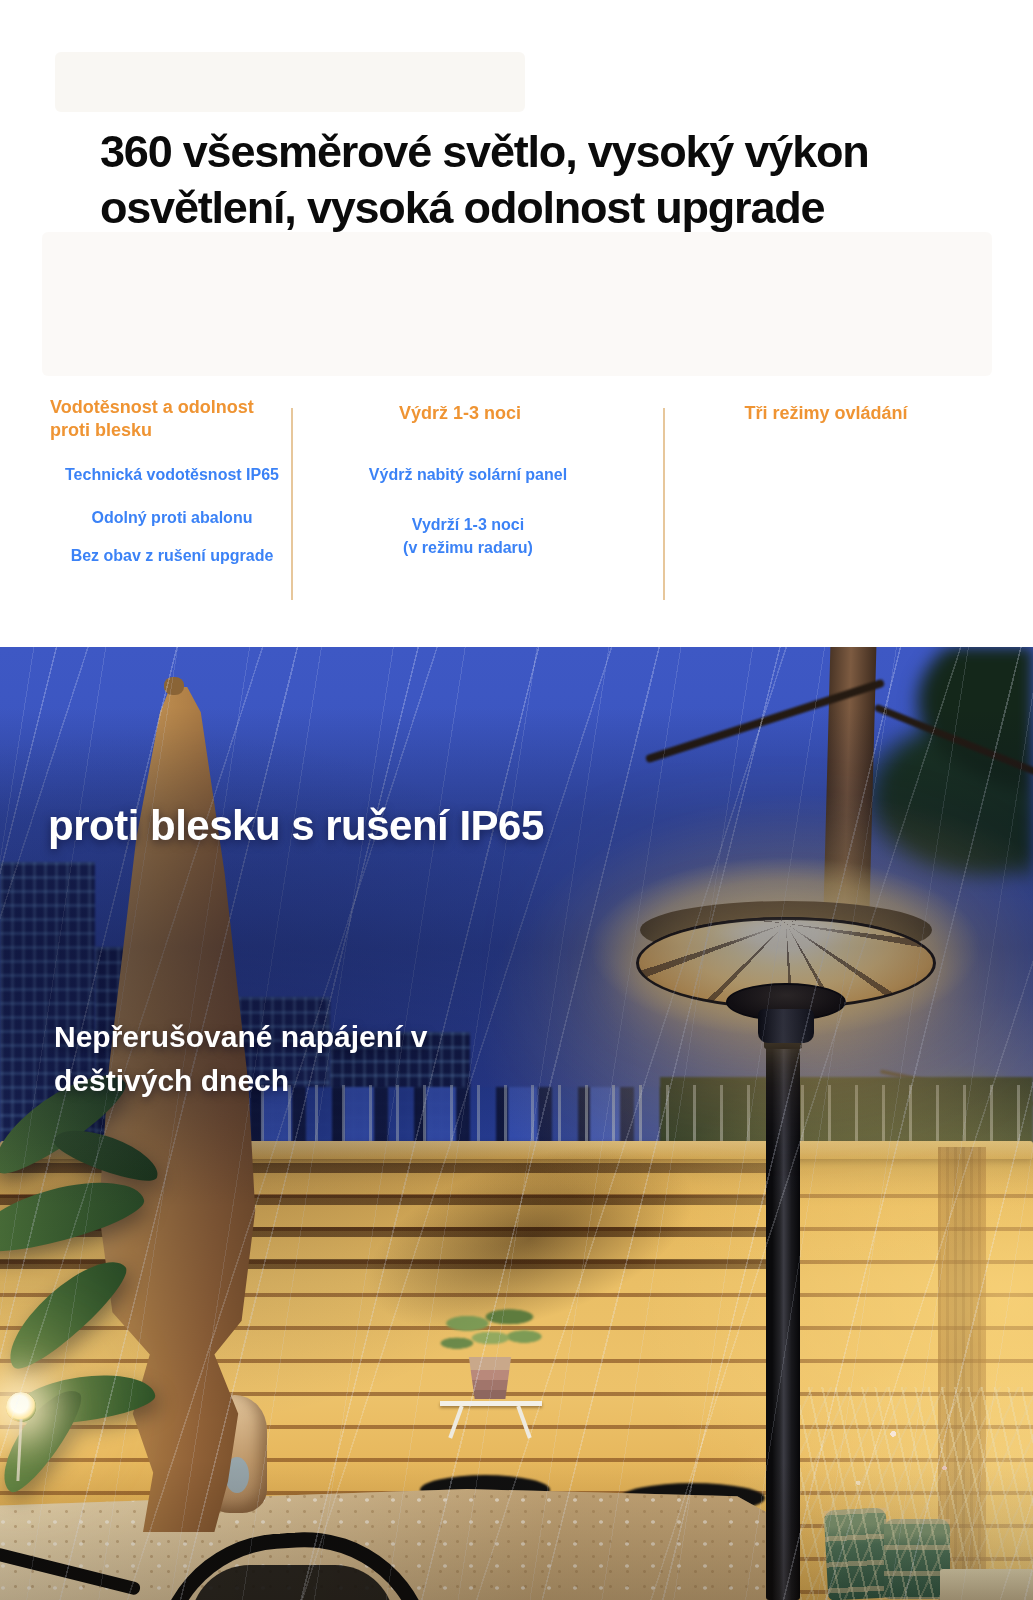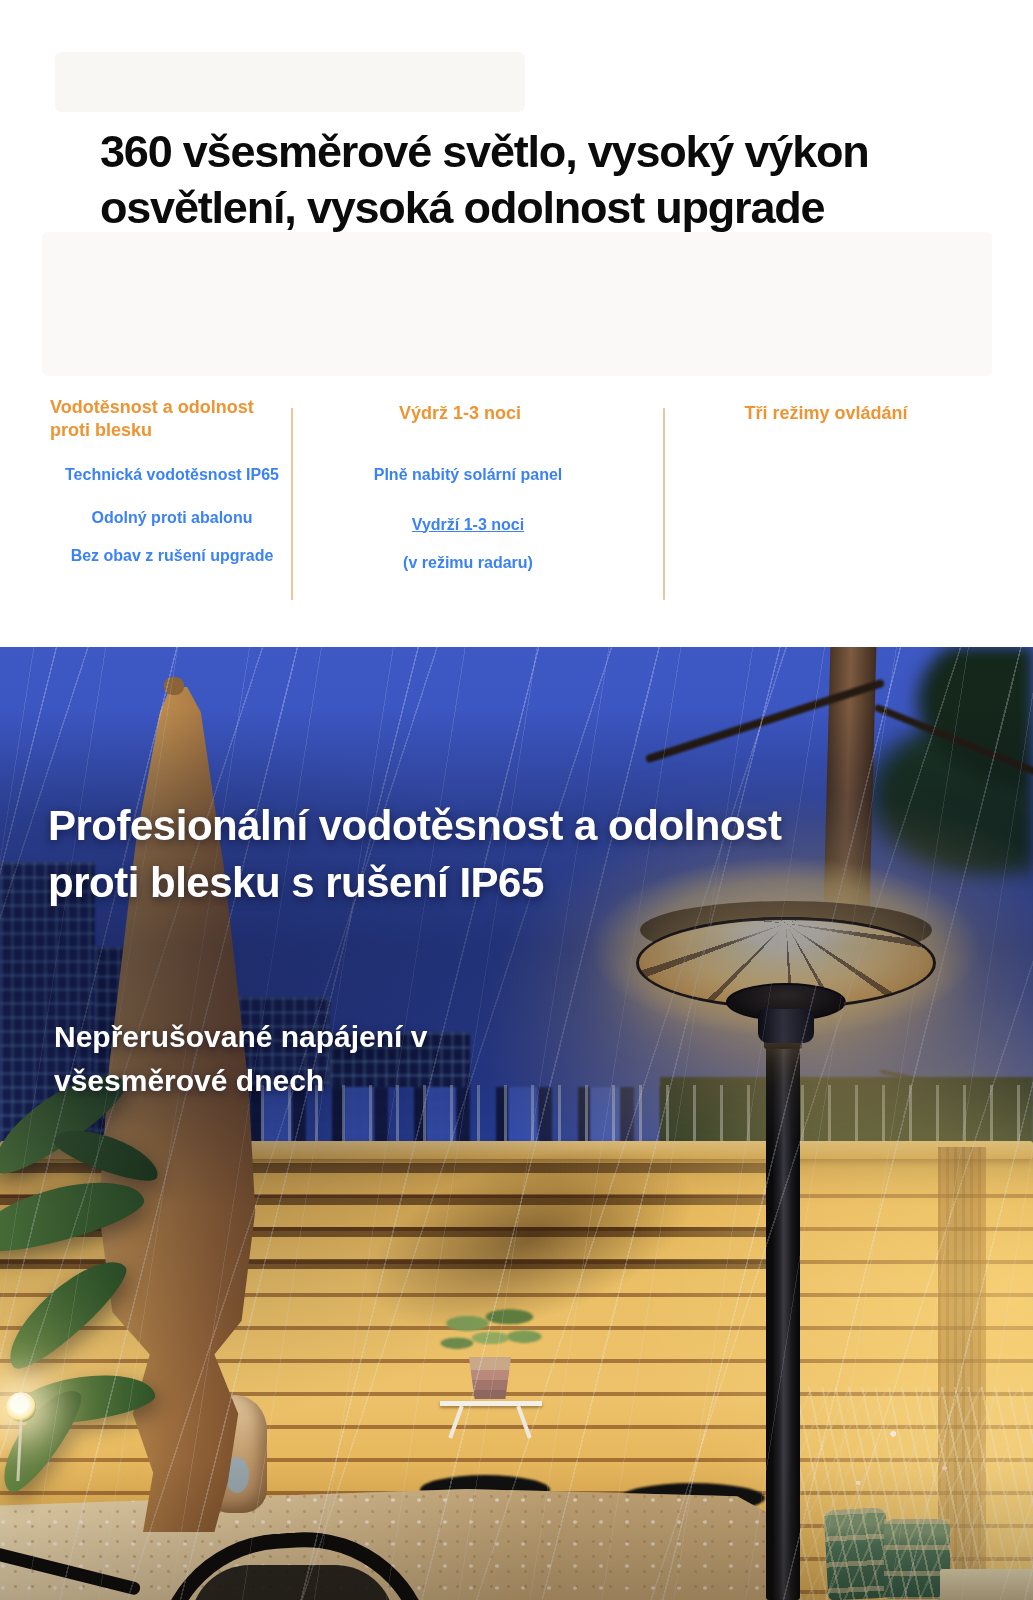--- a/index.html
+++ b/index.html
@@ -202,22 +202,22 @@
     <div class="feat-title" style="margin-bottom:24px;">Vodotěsnost a odolnost proti blesku</div>
     <div class="feat-item" style="margin-bottom:23px;">Technická vodotěsnost IP65</div>
     <div class="feat-item" style="margin-bottom:18px;">Odolný proti abalonu</div>
     <div class="feat-item">Bez obav z rušení upgrade</div>
   </div>
 
   <div class="abs divider" style="left:291px;"></div>
 
   <div class="abs col2">
     <div class="feat-title" style="margin-bottom:40px;">Výdrž 1-3 noci</div>
-    <div class="feat-item" style="margin-bottom:30px;">Plně nabitý solární panel</div>
-    <div class="feat-item" style="margin-bottom:18px;text-decoration:underline;">Vydrží 1-3 noci</div>
+    <div class="feat-item" style="margin-bottom:30px;">Výdrž nabitý solární panel</div>
+    <div class="feat-item" style="margin-bottom:3px;">Vydrží 1-3 noci</div>
     <div class="feat-item">(v režimu radaru)</div>
   </div>
 
   <div class="abs divider" style="left:663px;"></div>
 
   <div class="abs col3">
     <div class="feat-title" style="margin-bottom:42px;">Tři režimy ovládání</div>
   </div>
 
   <div class="abs hero">
@@ -293,22 +293,21 @@
     </div>
 
     <div class="abs chair"></div>
     <div class="abs chair-fill"></div>
     <div class="abs chair-arm"></div>
 
     <div class="abs rain"></div>
     <div class="abs vignette"></div>
 
     <h2 class="abs hero-h2" style="margin:0">
-      <span>Profesionální vodotěsnost a odolnost</span>
       <span>proti blesku s rušení IP65</span>
     </h2>
     <h3 class="abs hero-h3" style="margin:0">
       <span>Nepřerušované napájení v</span>
-      <span>všesměrové dnech</span>
+      <span>deštivých dnech</span>
     </h3>
   </div>
 
 </div>
 
 </body></html>

